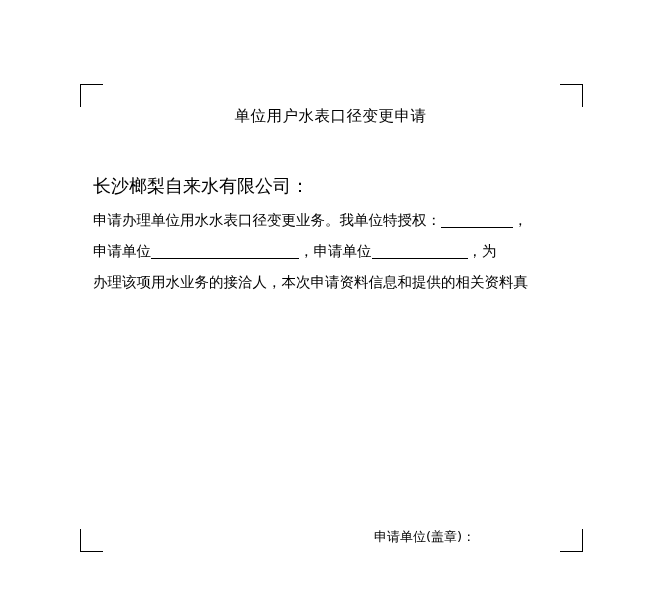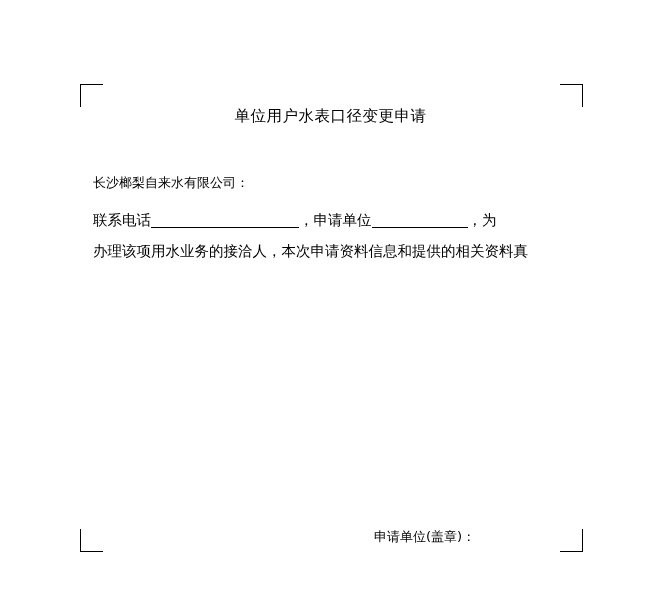--- a/index.html
+++ b/index.html
@@ -40,21 +40,21 @@
     top: 84px;
     width: 661px;
     text-align: center;
     font-size: 15.5px;
     letter-spacing: 0.5px;
   }
   .salutation {
     position: absolute;
     left: 93px;
     top: 152px;
-    font-size: 13px;
+    font-size: 18px;
   }
   .body-block {
     position: absolute;
     left: 93px;
     top: 183px;
     width: 478px;
     font-size: 14.5px;
     line-height: 31px;
   }
   .body-block p {
@@ -95,23 +95,26 @@
   <div class="mark br"></div>
 
   <div class="title">单位用户水表口径变更申请</div>
 
   <div class="salutation">长沙榔梨自来水有限公司：</div>
 
   <div class="body-block">
 
 
 
+    <p>
+      <span>申请办理单位用水水表口径变更业务。我单位特授权：</span><span class="blank" style="width:72px"></span><span>，</span>
+    </p>
 
     <p>
-      <span>联系电话</span><span class="blank" style="width:148px"></span><span>，申请单位</span><span class="blank" style="width:96px"></span><span>，为</span>
+      <span>申请单位</span><span class="blank" style="width:148px"></span><span>，申请单位</span><span class="blank" style="width:96px"></span><span>，为</span>
     </p>
 
     <p>办理该项用水业务的接洽人，本次申请资料信息和提供的相关资料真</p>
 
 
   </div>
 
   <div class="sign-org">申请单位(盖章)：</div>
 
 

